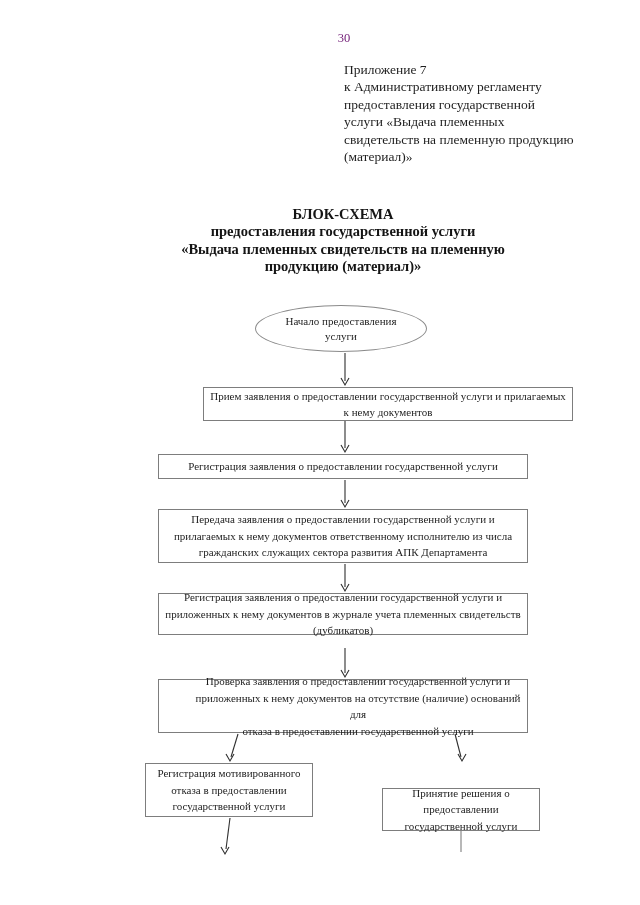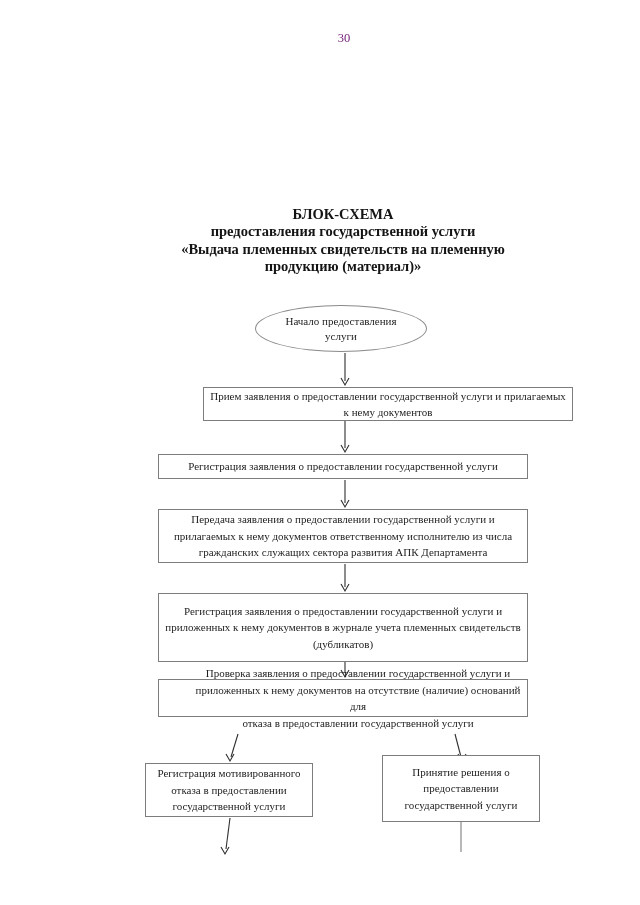--- a/index.html
+++ b/index.html
@@ -37,36 +37,42 @@
   .node span { white-space:pre-line; }
   .ellipse {
     border-radius:50%;
     border-color:#8a8a8a;
     line-height:15px;
   }
   .box-start   { left:255px; top:305px; width:172px; height:47px; }
   .box-step0   { left:158px; top:387px; width:370px; height:34px;margin-left:45px; }
   .box-step1   { left:158px; top:454px; width:370px; height:25px; }
   .box-step2   { left:158px; top:509px; width:370px; height:54px;justify-content:center; }
-  .box-step3   { left:158px; top:593px; width:370px; height:69px; }
-  .box-step4   { left:158px; top:679px; width:370px; height:38px;padding-left:36px; }
+  .box-step3   { left:158px; top:593px; width:370px; height:42px; }
+  .box-step4   { left:158px; top:679px; width:370px; height:54px;padding-left:36px; }
   .box-left    { left:145px; top:763px; width:168px; height:54px; }
-  .box-right   { left:382px; top:755px; width:158px; height:67px;font-family:Liberation Serif, serif; }
+  .box-right   { left:382px; top:788px; width:158px; height:43px;font-family:Liberation Serif, serif; }
   svg.connectors {
     position:absolute; left:0; top:0; width:640px; height:905px;
     pointer-events:none;
   }
 </style>
 </head>
 <body>
 
 <div class="page">
 
   <div class="page-number">30</div>
 
+  <div class="appendix preline">Приложение 7
+к Административному регламенту
+предоставления государственной
+услуги «Выдача племенных
+свидетельств на племенную продукцию
+(материал)»</div>
 
   <div class="doc-title preline">БЛОК-СХЕМА
 предоставления государственной услуги
 «Выдача племенных свидетельств на племенную
 продукцию (материал)»</div>
 
   <svg class="connectors" viewBox="0 0 640 905" xmlns="http://www.w3.org/2000/svg">
     <g stroke="#2f2f2f" stroke-width="1.1" fill="none">
       <line x1="345" y1="353" x2="345" y2="381"></line>
       <polyline points="341,378 345,385 349,378"></polyline>

